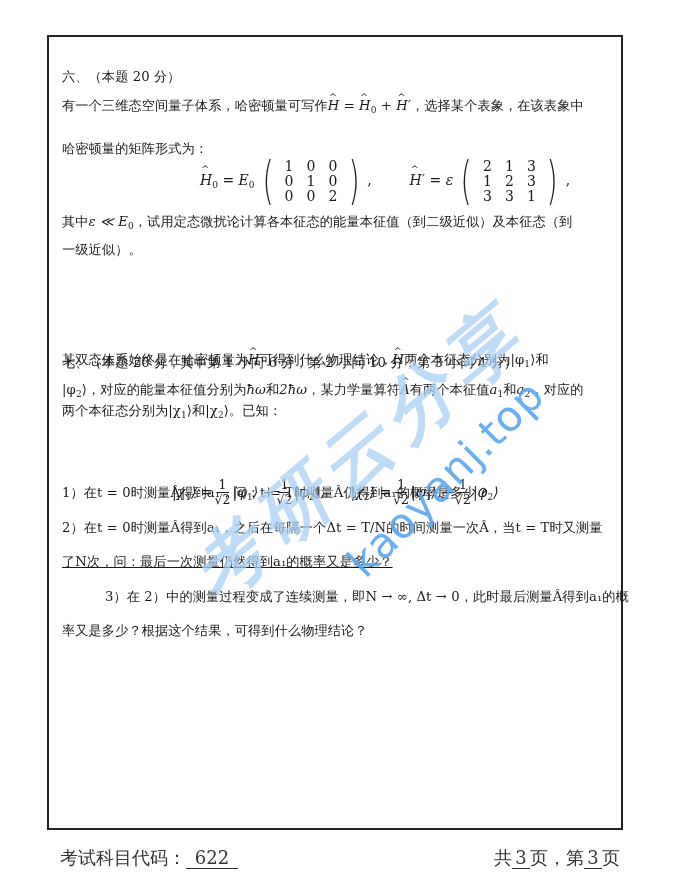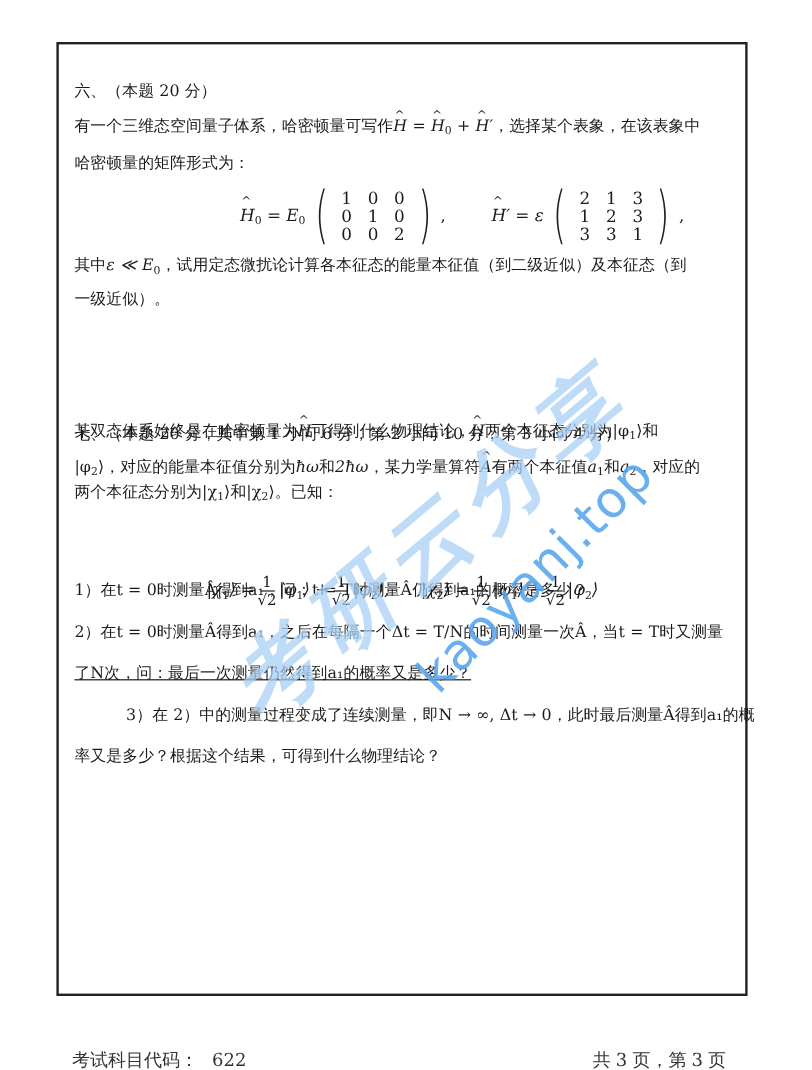--- a/index.html
+++ b/index.html
@@ -35,21 +35,21 @@
     .mgrid { display: grid; grid-template-columns: repeat(3, 22px); grid-auto-rows: 15px; text-align: center; align-self: center; font-size: 14px; }
 
     
     .fraceq {
       position: absolute; top: 438px; left: 172px; height: 36px;
       display: flex; align-items: center; font-size: 14px; margin-top: 36px;
     }
     .frac { display: inline-flex; flex-direction: column; align-items: center; margin: 0 2px; font-size: 12.5px; line-height: 14px; }
     .frac .num { border-bottom: 1px solid #222; padding: 0 2px; }
 
-    .footer { position: absolute; top: 846px; font-size: 15px; color: #333; margin-top: 28px; }
+    .footer { position: absolute; top: 846px; font-size: 18px; color: #333; }
     .uline { display: inline-block; border-bottom: 1px solid #333; text-align: center; }
 
     
     .wm-cn {
       position: absolute; left: 110px; top: 300px; width: 480px; height: 300px;
       pointer-events: none; color: #a9d0f5; opacity: 0.75;
       font-family: "DejaVu Serif", serif; font-size: 72px; font-weight: bold;
       transform: rotate(-40deg); transform-origin: center;
       letter-spacing: 10px; font-style: italic;
     }
@@ -65,21 +65,21 @@
 <body>
 
 <div class="frame"></div>
 
 <div class="line bold" style="top:68px;">六、（本题 20 分）</div>
 
 <div class="line" style="top:97px;">
   <span>有一个三维态空间量子体系，哈密顿量可写作</span><span class="m"><span class="hat">H</span> = <span class="hat">H</span><sub class="mu">0</sub> + <span class="hat">H</span>′</span><span>，选择某个表象，在该表象中</span>
 </div>
 
-<div class="line" style="top:128px;">哈密顿量的矩阵形式为：</div>
+<div class="line" style="top:140px;">哈密顿量的矩阵形式为：</div>
 
 <div class="eqrow">
   <span class="m"><span class="hat">H</span><sub class="mu">0</sub></span>
   <span class="mu">&nbsp;=&nbsp;</span>
   <span class="m"><span>E</span><sub class="mu">0</sub></span>
   <span class="matrix">
     <span class="paren">(</span>
     <span class="mgrid">
       <span>1</span>
         <span>0</span>

